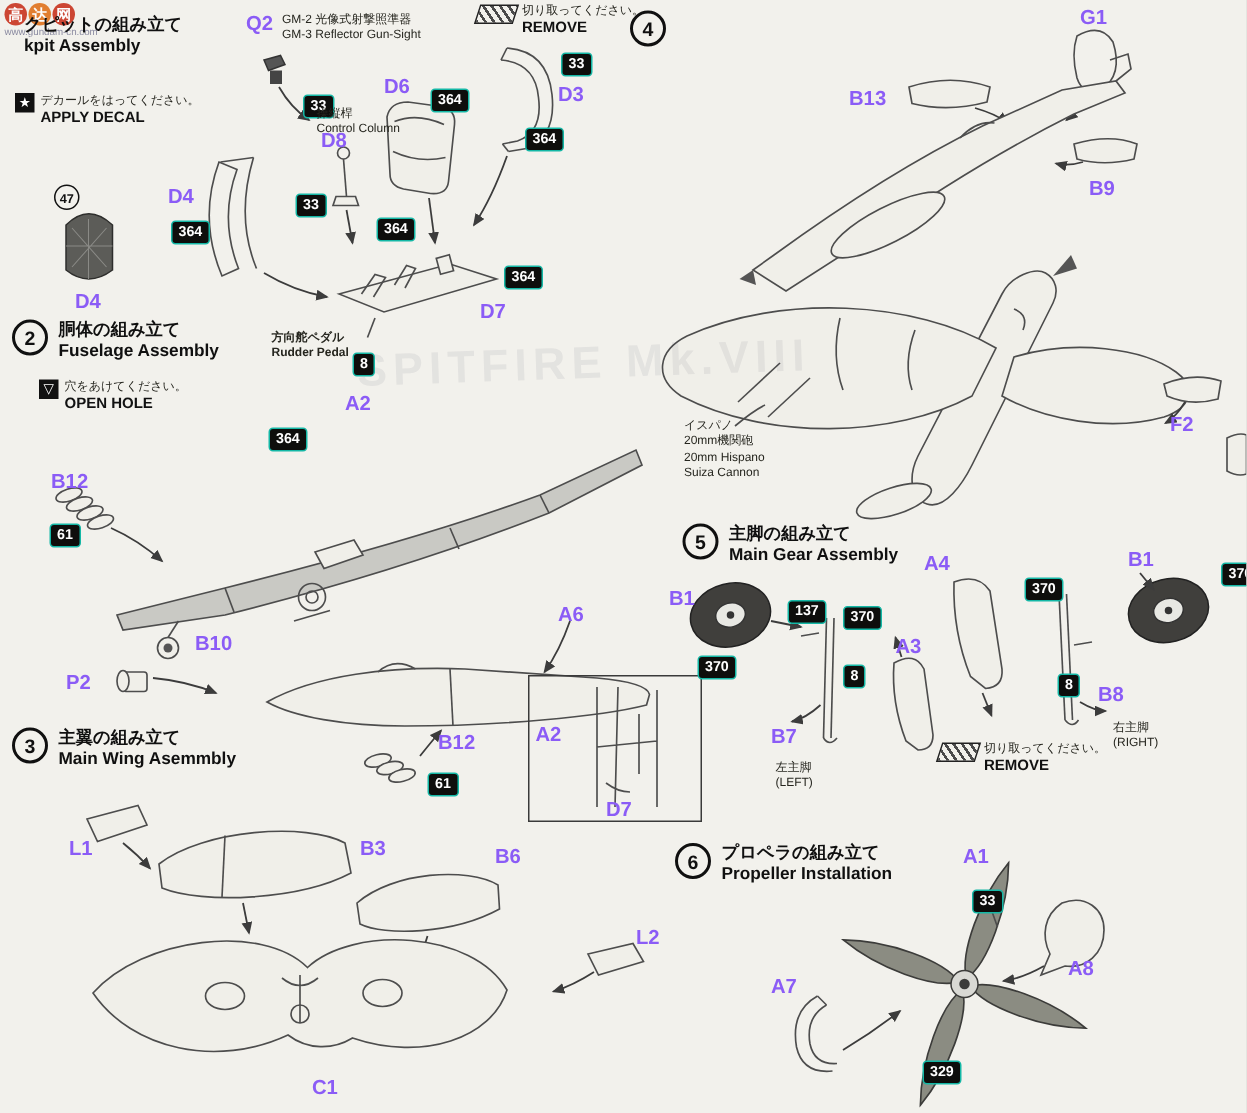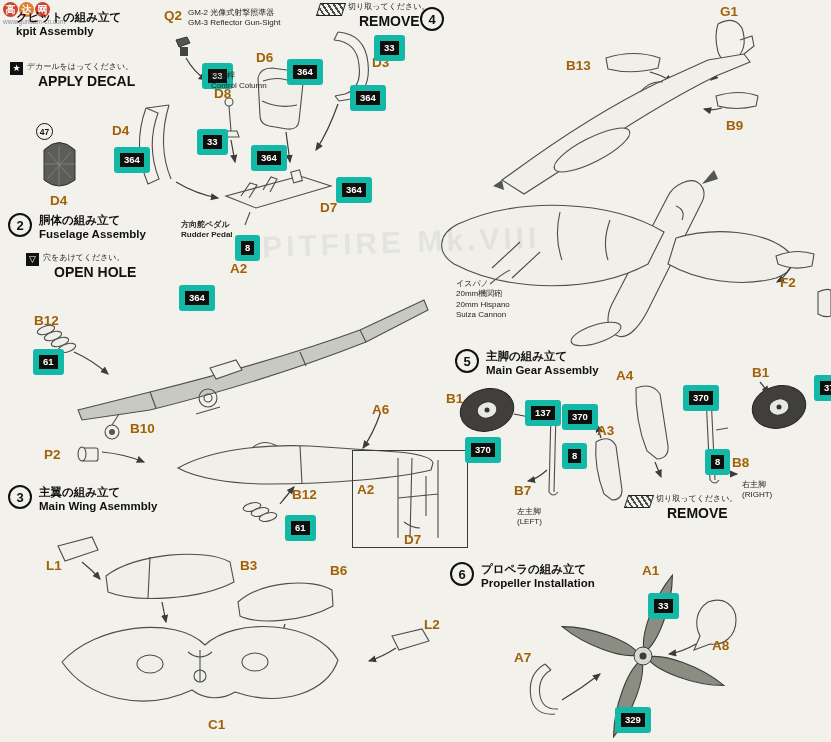--- a/index.html
+++ b/index.html
@@ -3,38 +3,38 @@
 <meta charset="utf-8">
 <style>
   html,body{margin:0;padding:0;background:#dcdcd8;}
   #sheet{position:relative;width:831px;height:742px;background:#f2f1ec;overflow:hidden;
          font-family:"Liberation Sans","DejaVu Sans",sans-serif;}
   #art{position:absolute;left:0;top:0;}
   .ln{fill:none;stroke:#4d4d4d;stroke-width:1.1;}
   .fl{fill:#f0efe9;stroke:#4d4d4d;stroke-width:1.1;}
   .ar{fill:none;stroke:#3c3c3c;stroke-width:1.2;}
   #overlay{position:absolute;left:0;top:0;width:100%;height:100%;}
-  .part-label{position:absolute;font-weight:bold;font-size:13.5px;color:#a16207;white-space:nowrap;}
+  .part-label{position:absolute;font-weight:bold;font-size:13.5px;color:#8b5cf6;white-space:nowrap;}
   .badge{position:absolute;background:#0e0e0c;color:#fff;font-size:9.5px;font-weight:bold;
-         padding:1px 4px;border-radius:3px;line-height:1.25;border:6px solid #14b8a6;white-space:nowrap;}
+         padding:1px 4px;border-radius:3px;line-height:1.25;border:1px solid #14b8a6;white-space:nowrap;}
   .circled{position:absolute;width:15px;height:15px;border:1.3px solid #111;border-radius:50%;
            font-size:8.5px;font-weight:bold;display:flex;align-items:center;justify-content:center;background:#f2f1ec;color:#111;}
   .step-header{position:absolute;display:flex;gap:7px;align-items:flex-start;white-space:nowrap;}
   .step-circle{flex:0 0 auto;width:20px;height:20px;border:2.2px solid #101010;border-radius:50%;
                display:flex;align-items:center;justify-content:center;font-weight:bold;font-size:13px;color:#101010;background:#f2f1ec;}
   .step-jp{font-size:11.5px;font-weight:bold;color:#101010;line-height:1.25;}
   .step-en{font-size:11.5px;font-weight:bold;color:#101010;line-height:1.25;}
   .note{position:absolute;font-size:8px;color:#26261f;line-height:1.3;white-space:nowrap;}
   .note-box{position:absolute;display:flex;gap:4px;align-items:flex-start;white-space:nowrap;}
   .nb-icon-star,.nb-icon-hole{flex:0 0 auto;width:13px;height:13px;background:#111;color:#fff;
            font-size:9px;display:flex;align-items:center;justify-content:center;line-height:1;}
   .nb-icon-remove{flex:0 0 auto;width:24px;height:11px;border:1px solid #222;transform:skewX(-18deg);
            background:repeating-linear-gradient(45deg,#4a4a4a 0 1.5px,transparent 1.5px 4px);margin-top:1px;}
   .nb-jp{font-size:8px;color:#26261f;line-height:1.3;}
-  .nb-en{font-size:14px;font-weight:bold;color:#111;line-height:1.3;margin-left:11px;}
+  .nb-en{font-size:10px;font-weight:bold;color:#111;line-height:1.3;}
   #ghost{position:absolute;left:238px;top:226px;font-size:30px;font-weight:bold;
          color:rgba(40,45,70,0.07);letter-spacing:4px;transform:rotate(-2deg);white-space:nowrap;}
   #logo{position:absolute;left:3px;top:2px;}
   .logo-row{display:flex;gap:1px;}
   .logo-circle{width:15px;height:15px;border-radius:50%;color:#fff;font-size:10px;font-weight:bold;
                display:flex;align-items:center;justify-content:center;opacity:.9;}
   .logo-sub{font-size:6.5px;color:#8a8aa0;margin-top:1px;}
   .inset-frame{position:absolute;left:352px;top:450px;width:114px;height:96px;border:1.5px solid #3a3a3a;}
 </style>
 </head>

